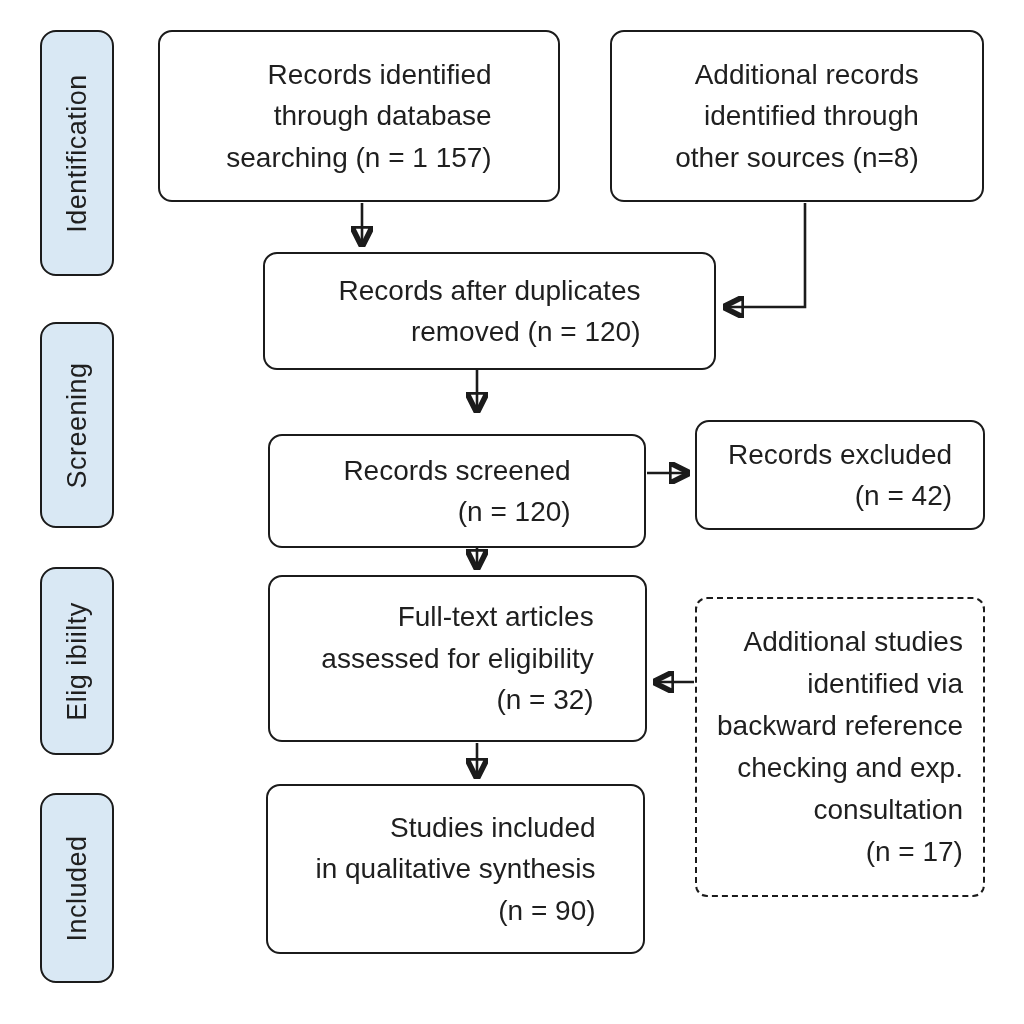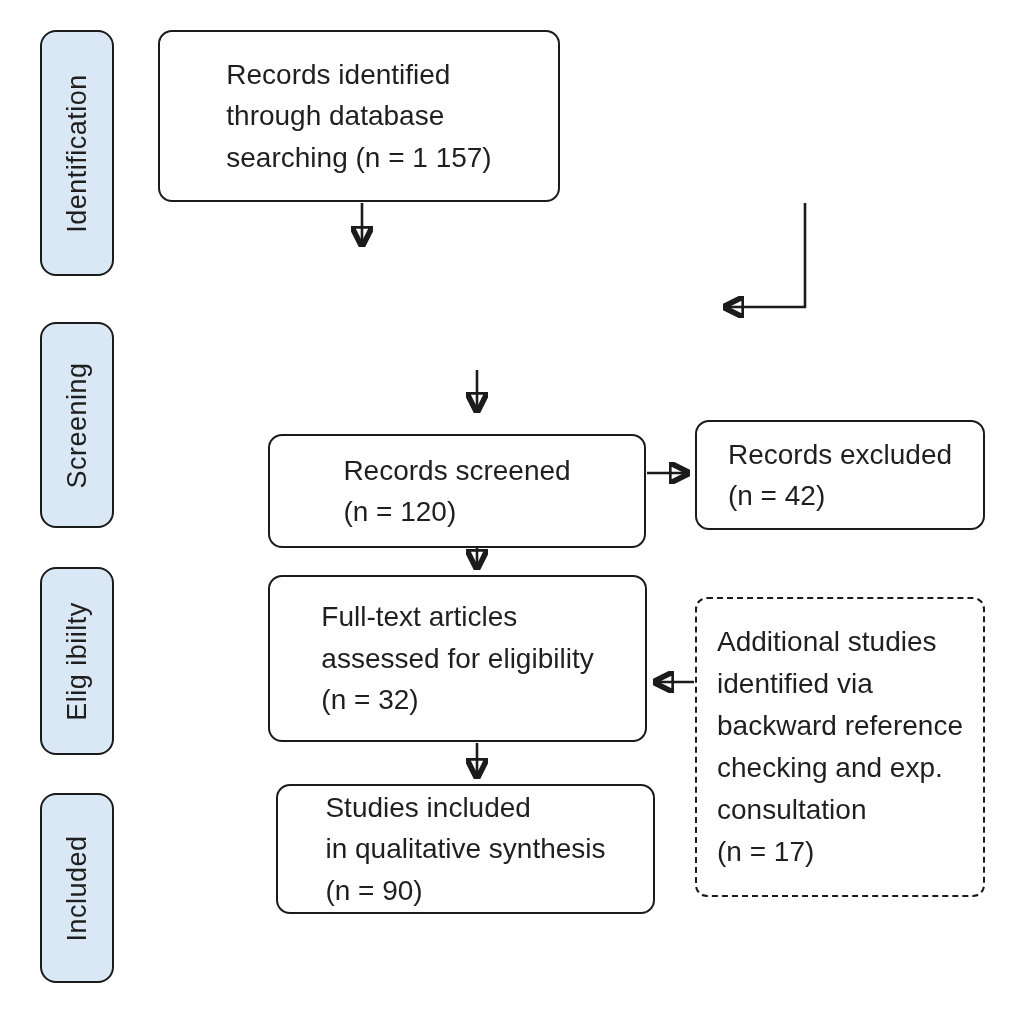--- a/index.html
+++ b/index.html
@@ -49,21 +49,21 @@
   }
 
   .box {
     position: absolute;
     background: var(--box-fill);
     border: 2.6px solid var(--line-color);
     border-radius: 14px;
     display: flex;
     align-items: center;
     justify-content: center;
-    text-align: left;
+    text-align: right;
     padding: 6px 10px;
   }
   .box.dashed { border-style: dashed; border-radius: 12px; }
   .box-text {
     white-space: pre-line;
     font-size: 28px;
     line-height: 1.48;
   }
   .box.dashed .box-text { line-height: 1.5; }
 </style>
@@ -99,21 +99,30 @@
   <div class="stage" style="top:793px;height:190px">
     <span class="stage-text">Included</span>
   </div>
 
   <div class="box" style="left:158px;top:30px;width:402px;height:172px">
     <span class="box-text">Records identified
 through database
 searching (n = 1 157)</span>
   </div>
 
+  <div class="box" style="left:610px;top:30px;width:374px;height:172px">
+    <span class="box-text">Additional records
+identified through
+other sources (n=8)</span>
+  </div>
 
+  <div class="box" style="left:263px;top:252px;width:453px;height:118px">
+    <span class="box-text">Records after duplicates
+removed (n = 120)</span>
+  </div>
 
   <div class="box" style="left:268px;top:434px;width:378px;height:114px">
     <span class="box-text">Records screened
 (n = 120)</span>
   </div>
 
   <div class="box" style="left:695px;top:420px;width:290px;height:110px">
     <span class="box-text">Records excluded
 (n = 42)</span>
   </div>
@@ -126,19 +135,19 @@
 
   <div class="box dashed" style="left:695px;top:597px;width:290px;height:300px">
     <span class="box-text">Additional studies
 identified via
 backward reference
 checking and exp.
 consultation
 (n = 17)</span>
   </div>
 
-  <div class="box" style="left:276px;top:784px;width:379px;height:130px">
+  <div class="box" style="left:266px;top:784px;width:379px;height:170px">
     <span class="box-text">Studies included
 in qualitative synthesis
 (n = 90)</span>
   </div>
 
 </div>
 
 </body></html>

